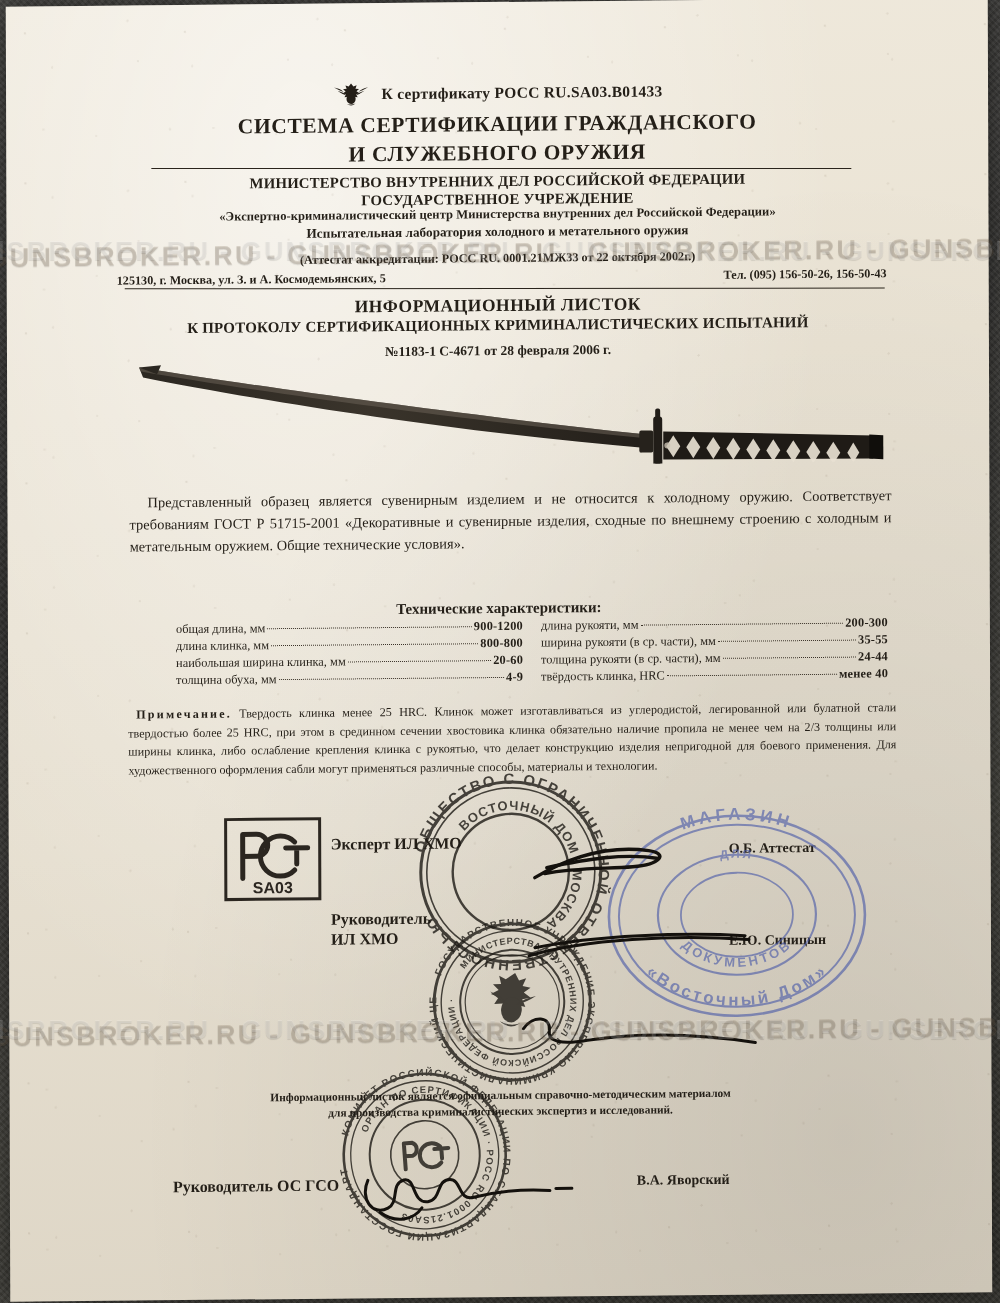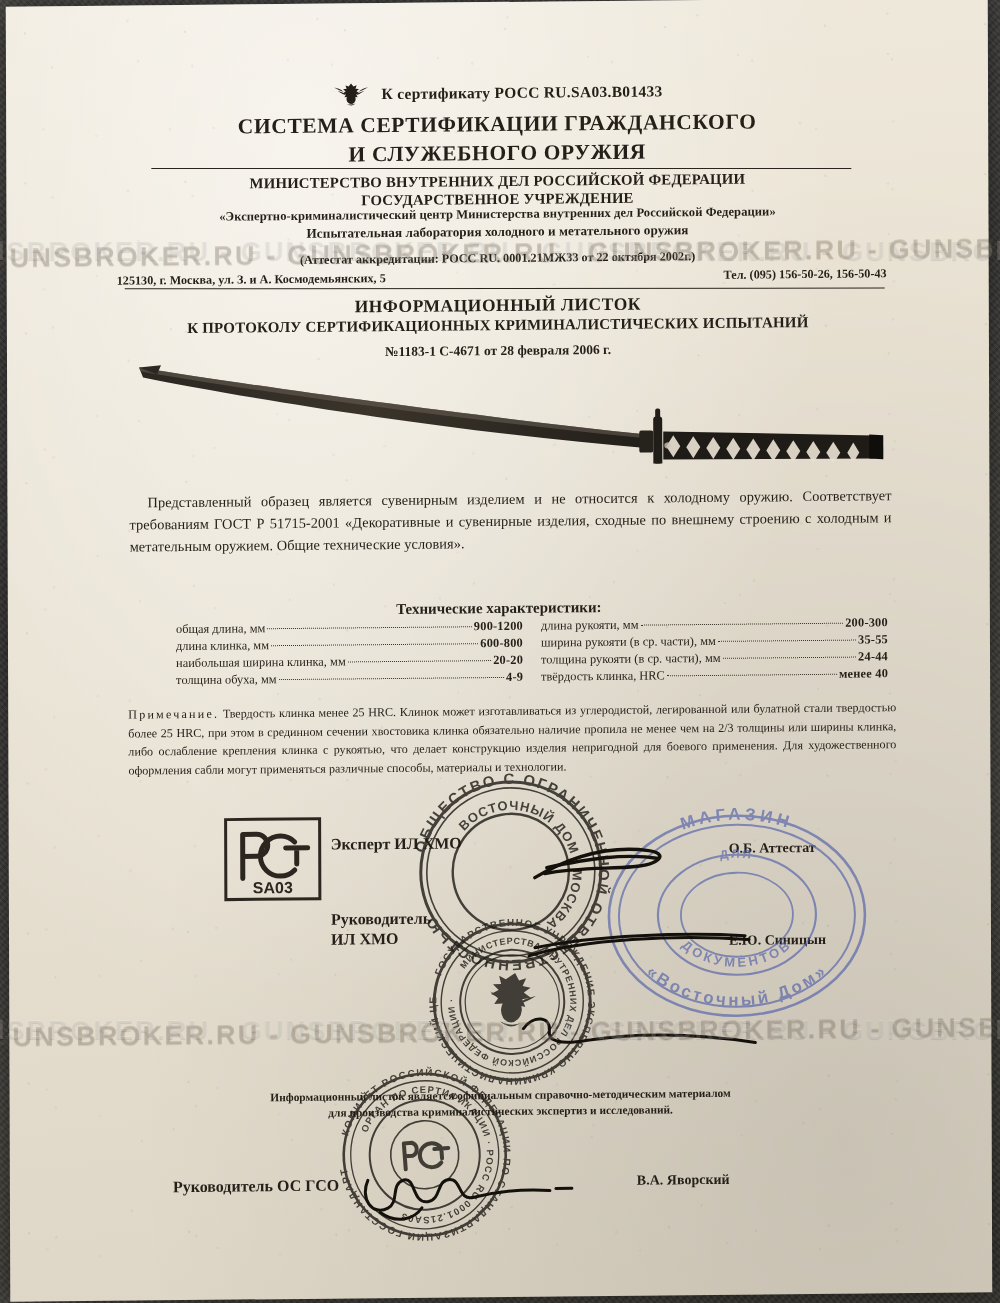--- a/index.html
+++ b/index.html
@@ -119,21 +119,21 @@
     border-bottom:1.6px dotted #3a3228;
     position:relative;top:-3px;min-width:10px;
   }
   .trow .val{flex:0 0 auto;font-weight:bold;letter-spacing:.2px;}
 
   
   #note{
     top:700px;left:120px;width:768px;
     font-size:12.1px;line-height:1.55;text-align:justify;
   }
-  #note .nlbl{font-weight:normal;letter-spacing:2.2px;}
+  #note .nlbl{font-weight:bold;letter-spacing:2.2px;margin-left:8px;}
 
   
   #rst-mark{top:812px;left:214px;width:100px;height:86px;}
   #rst-mark svg{display:block;width:100%;height:100%;}
 
   
   .sig{position:absolute;display:flex;align-items:flex-start;}
   .sig .role{font-size:16px;font-weight:bold;line-height:1.25;white-space:pre-line;}
   .sig .name{position:absolute;font-size:14px;font-weight:bold;white-space:nowrap;}
 
@@ -290,26 +290,26 @@
     <div class="blk" id="tech-cols">
       <div class="col">
         <div class="trow">
           <span class="lbl">общая длина, мм</span>
           <span class="dots"></span>
           <span class="val">900-1200</span>
         </div>
         <div class="trow">
           <span class="lbl">длина клинка, мм</span>
           <span class="dots"></span>
-          <span class="val">600-800</span>
+          <span class="val">800-800</span>
         </div>
         <div class="trow">
           <span class="lbl">наибольшая ширина клинка, мм</span>
           <span class="dots"></span>
-          <span class="val">20-20</span>
+          <span class="val">20-60</span>
         </div>
         <div class="trow">
           <span class="lbl">толщина обуха, мм</span>
           <span class="dots"></span>
           <span class="val">4-9</span>
         </div>
       </div>
 
       <div class="col">
         <div class="trow">

